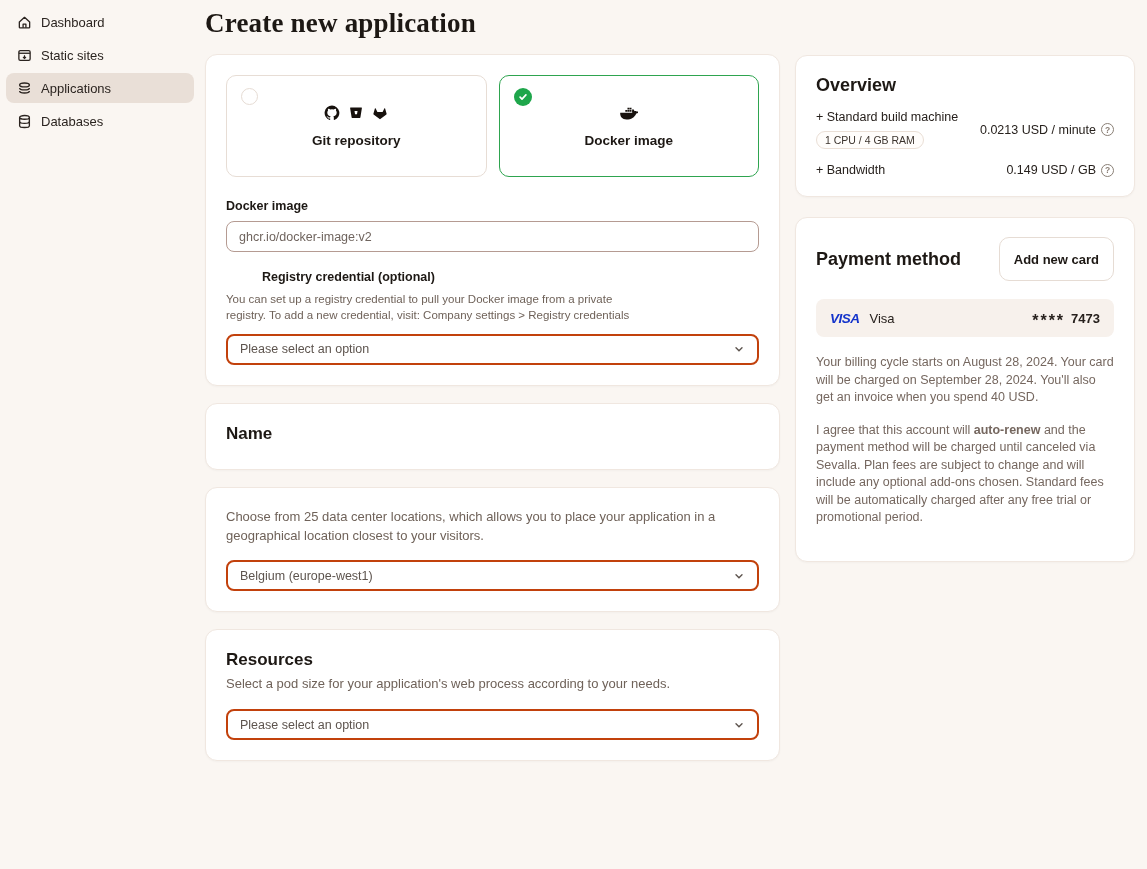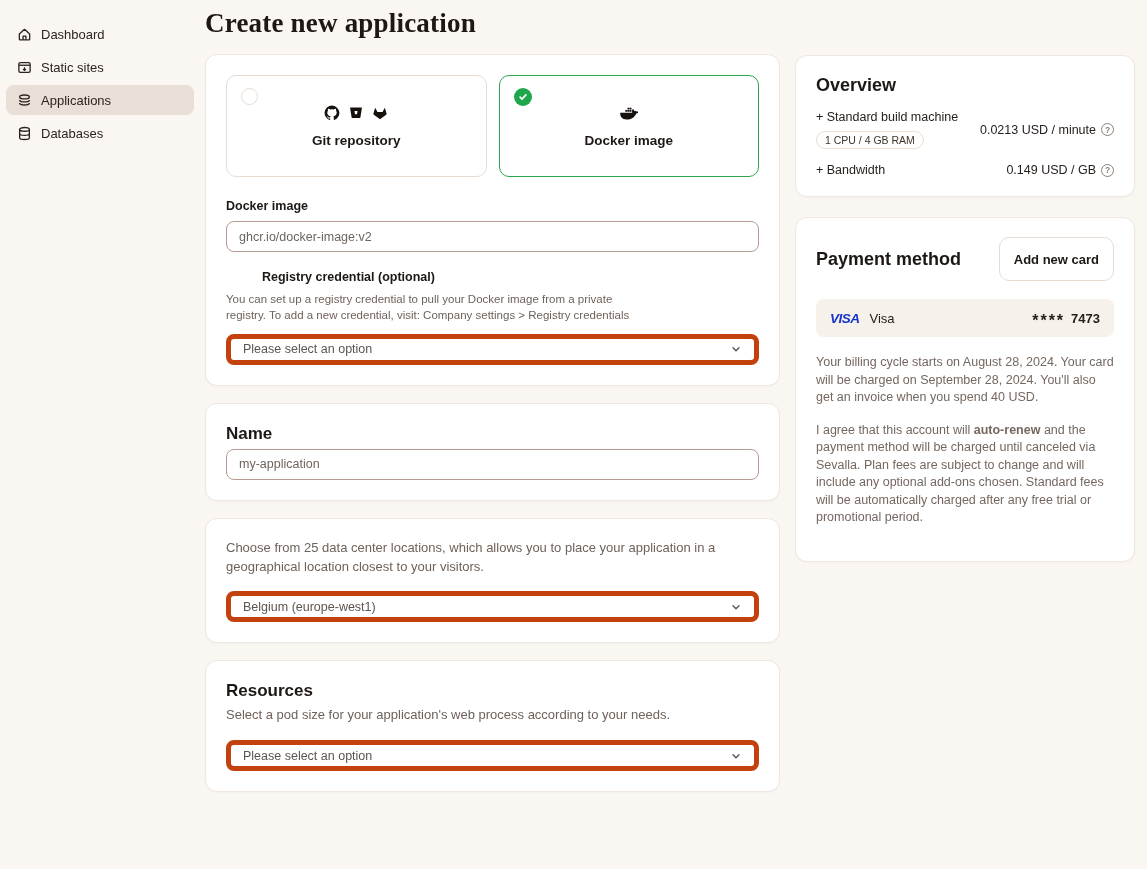--- a/index.html
+++ b/index.html
@@ -6,21 +6,21 @@
   html,body { margin:0; padding:0; }
   body {
     width:1147px; height:869px; position:relative; overflow:hidden;
     background:#faf6f2; color:#231d19;
     font-family:"Liberation Sans", sans-serif; font-size:13px;
     -webkit-font-smoothing:antialiased;
   }
   svg { display:block; }
 
   
-  .sidebar { position:absolute; left:0; top:0; width:200px; padding-top:16px; }
+  .sidebar { position:absolute; left:0; top:0; width:200px; padding-top:4px; }
   .side-item {
     display:flex; align-items:center; gap:9px; height:30px; margin:3px 6px;
     padding:0 11px; border-radius:8px; font-size:13px; color:#2b2420; cursor:pointer;
   }
   .side-item.active { background:#e9dfd7; }
   .side-item .icn { width:15px; height:15px; flex:0 0 15px; }
 
   
   .main { position:absolute; left:205px; top:0; width:575px; }
   h1.page-title {
@@ -52,21 +52,21 @@
 
   .field-label { font-size:12.5px; font-weight:600; margin:0 0 8px 0; color:#1d1814; }
   .text-input {
     width:100%; height:31px; border:1px solid #b59b92; border-radius:8px;
     padding:0 12px; font-size:12.5px; color:#6f645e; background:#fff;
     font-family:"Liberation Sans", sans-serif; outline:none;
   }
   .help-text { font-size:11.5px; color:#6f6259; line-height:1.38; margin:5px 0 10px 0; }
   .help-text span { display:block; }
   .select {
-    width:100%; height:31px; border:5px solid #c2410c; border-radius:8px;
+    width:100%; height:31px; border:2px solid #c2410c; border-radius:8px;
     padding:0 12px; font-size:12.5px; color:#5d544e; background:#fff;
     display:flex; align-items:center; justify-content:space-between; cursor:pointer;
   }
   .sect-title { font-size:17px; font-weight:600; margin:0 0 5px 0; color:#1d1814; }
   .sect-desc { font-size:13px; color:#6f6259; line-height:1.45; margin:0 0 15px 0; max-width:520px; }
   .mt18 { margin-top:18px;padding-left:36px; }
   .btn { height:31px; padding:0 16px; border-radius:10px; font-size:13px; font-weight:600;
          display:flex; align-items:center; cursor:pointer; border:none;
          font-family:"Liberation Sans", sans-serif; }
   .btn.secondary { background:#fff; border:1px solid #e6dcd4; color:#1d1814; }
@@ -204,21 +204,20 @@
       <span>
         <svg viewBox="0 0 12 12" width="12" height="12" fill="none" stroke="#5d544e" stroke-width="1.4" stroke-linecap="round">
             <path d="m3 4.8 3 3 3-3"></path>
           </svg>
       </span>
     </div>
   </section>
 
   <section class="card">
     <h2 class="sect-title">Name</h2>
-    <input class="text-input" type="text" value="my-application" style="">
   </section>
 
   <section class="card">
     <p class="sect-desc">Choose from 25 data center locations, which allows you to place your application in a geographical location closest to your visitors.</p>
     <div class="select">
       <span>Belgium (europe-west1)</span>
       <span>
         <svg viewBox="0 0 12 12" width="12" height="12" fill="none" stroke="#5d544e" stroke-width="1.4" stroke-linecap="round">
             <path d="m3 4.8 3 3 3-3"></path>
           </svg>

